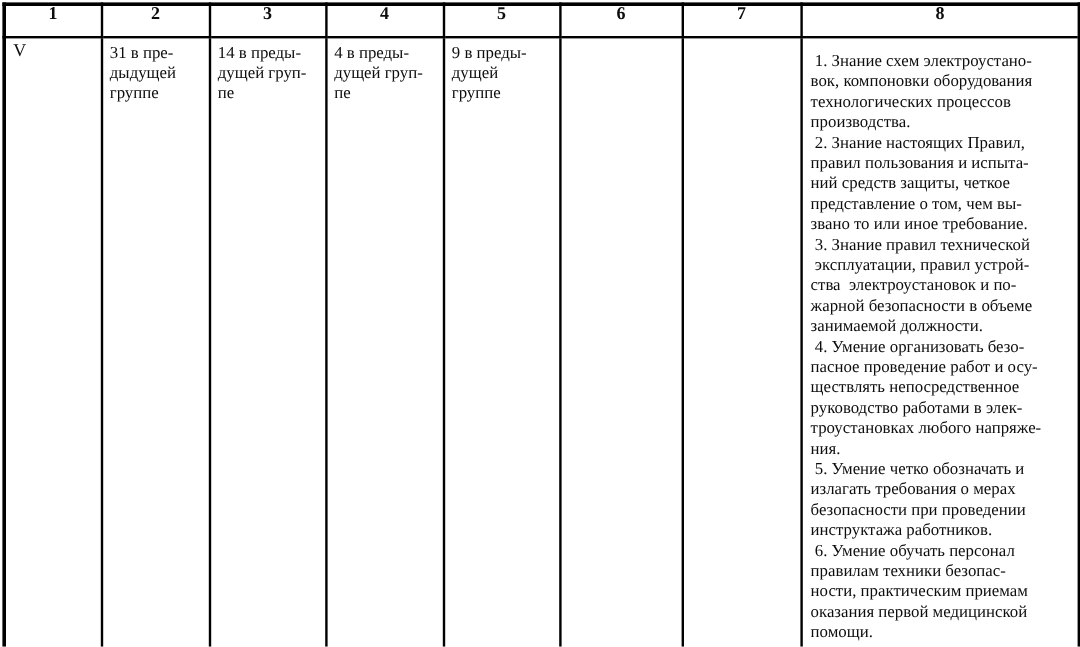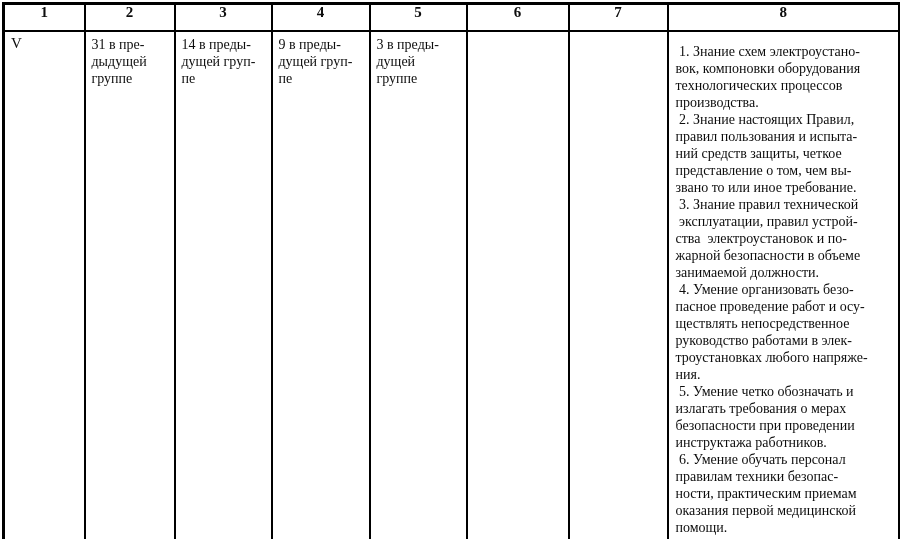--- a/index.html
+++ b/index.html
@@ -94,26 +94,26 @@
           <div class="cell-text">31 в пре-
 дыдущей
 группе</div>
         </td>
         <td>
           <div class="cell-text">14 в преды-
 дущей груп-
 пе</div>
         </td>
         <td>
-          <div class="cell-text">9 в преды-
+          <div class="cell-text">4 в преды-
 дущей груп-
 пе</div>
         </td>
         <td>
-          <div class="cell-text">3 в преды-
+          <div class="cell-text">9 в преды-
 дущей
 группе</div>
         </td>
         <td>
           <div class="cell-text"></div>
         </td>
         <td>
           <div class="cell-text"></div>
         </td>
         <td class="req-col">

